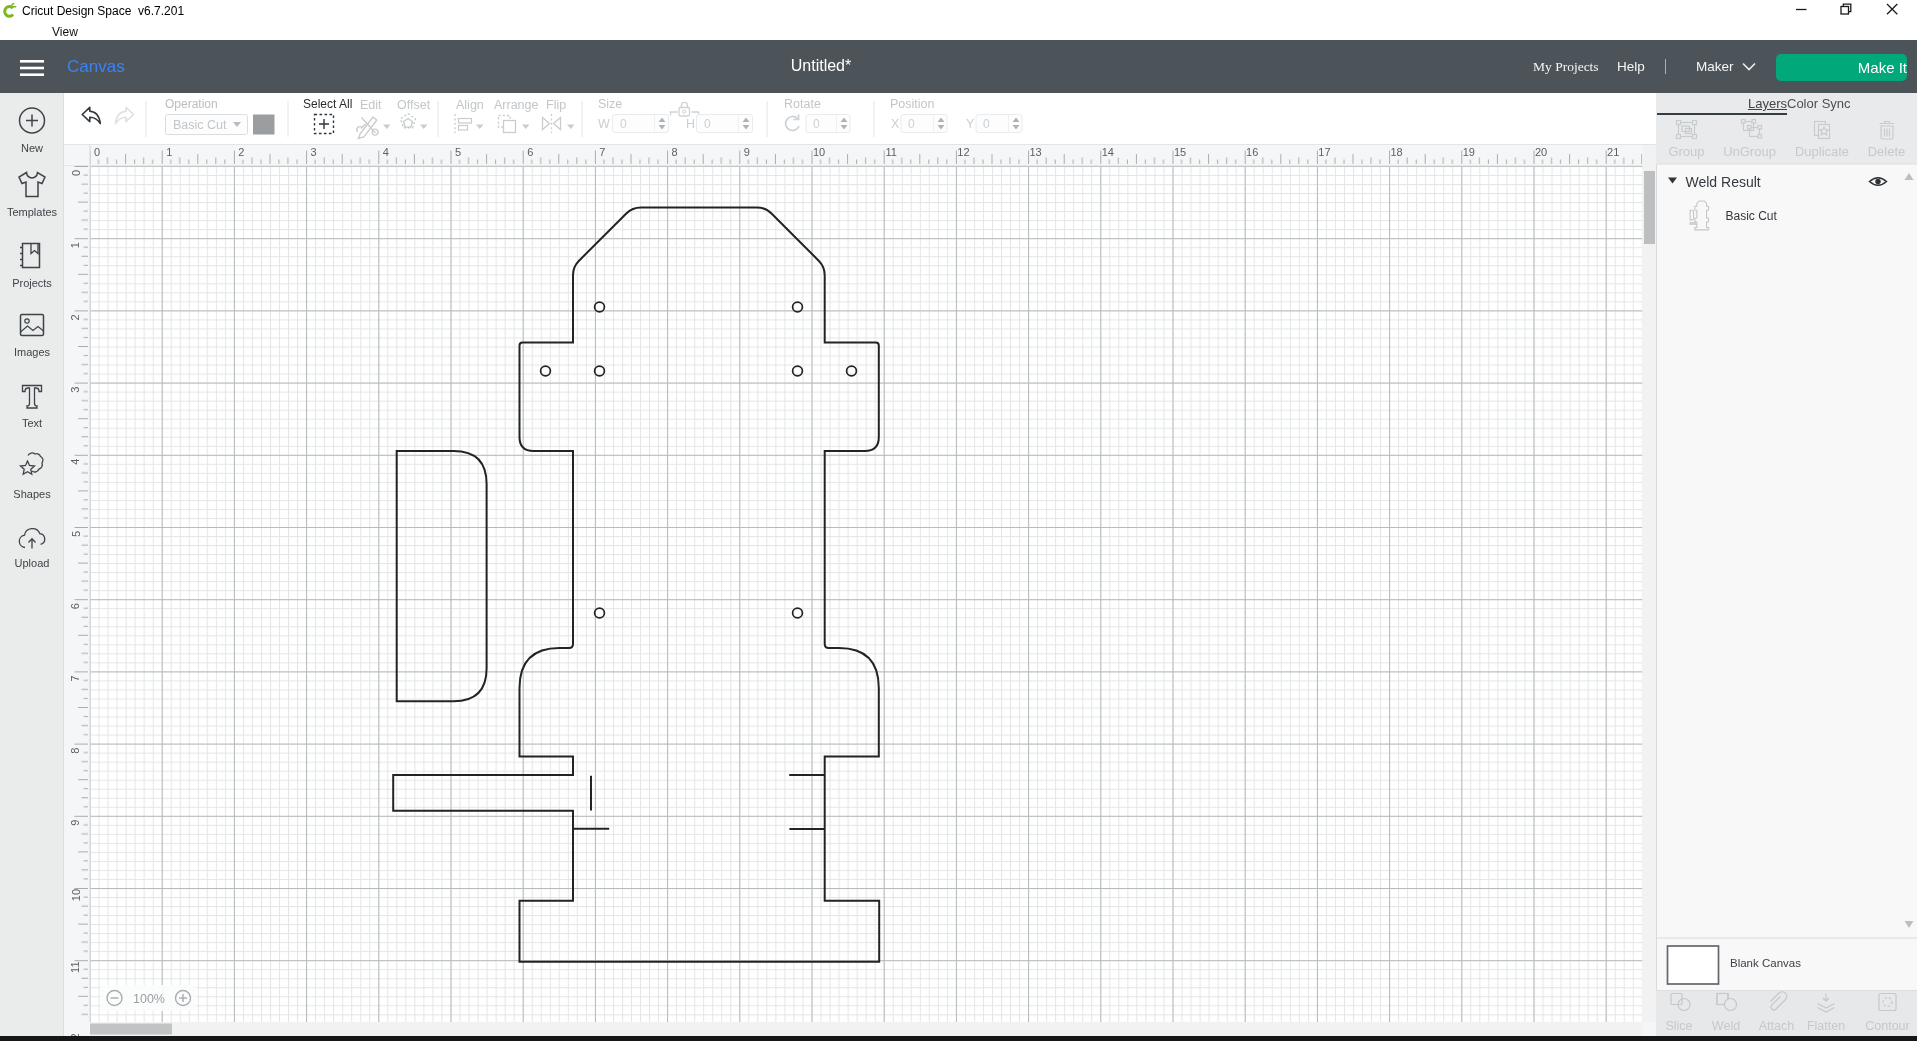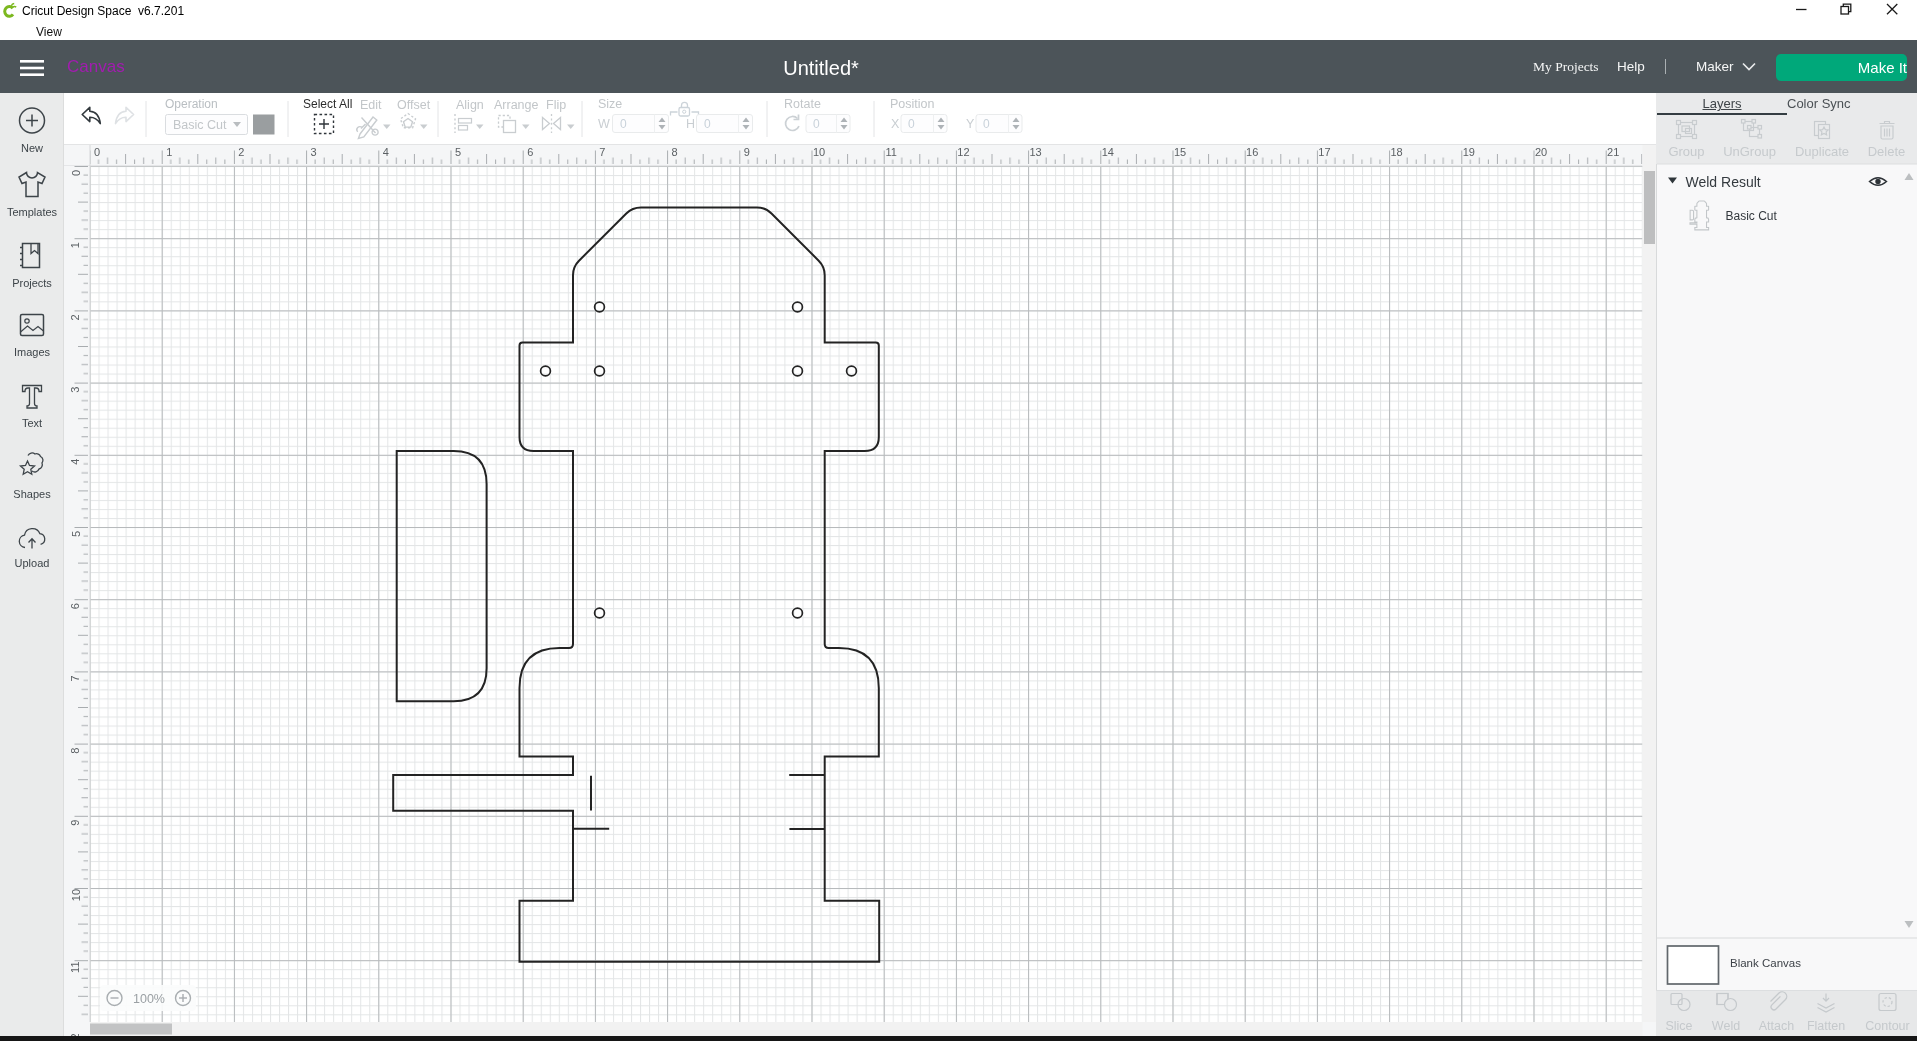--- a/index.html
+++ b/index.html
@@ -24,34 +24,34 @@
 <svg class="abs" style="left:1833px;top:0" width="30" height="20">
     <rect x="8" y="6.5" width="7.5" height="7.5" fill="none" stroke="#1a1a1a" stroke-width="1.3"></rect>
     <path d="M10.3 6.5 V4.2 H17.8 V11.7 H15.5" fill="none" stroke="#1a1a1a" stroke-width="1.3"></path>
   </svg>
 
 <svg class="abs" style="left:1877px;top:0" width="30" height="20">
     <path d="M10 4 L20.3 14.3 M20.3 4 L10 14.3" stroke="#1a1a1a" stroke-width="1.3"></path>
   </svg>
 
 <div class="abs" style="left:5px;top:25px;font-size:12px;color:#111;margin-top:16px;">File</div>
-<div class="abs" style="left:36px;top:25px;font-size:12px;color:#111;">View</div>
+<div class="abs" style="left:52px;top:25px;font-size:12px;color:#111;">View</div>
 <div class="abs" style="left:73px;top:43px;font-size:12px;color:#a16207;font-style:italic;">Help</div>
 
 <div class="abs" style="left:0;top:40px;width:1917px;height:53px;background:#4c5459;"></div>
 
 <svg class="abs" style="left:20px;top:59px" width="25" height="18">
 <rect x="0" y="1" width="24" height="2.6" fill="#fff"></rect>
     <rect x="0" y="7.7" width="24" height="2.6" fill="#fff"></rect>
     <rect x="0" y="14.4" width="24" height="2.6" fill="#fff"></rect>
 </svg>
 
-<div class="abs" style="left:67px;top:57px;font-size:17px;color:#a21caf;">Canvas</div>
-
-<div class="abs" style="left:721px;top:57px;width:200px;text-align:center;font-size:20px;color:#fff;">Untitled*</div>
+<div class="abs" style="left:67px;top:57px;font-size:17px;color:#3b82f6;">Canvas</div>
+
+<div class="abs" style="left:721px;top:57px;width:200px;text-align:center;font-size:16px;color:#fff;">Untitled*</div>
 
 <div class="abs" style="left:1533px;top:59px;font-size:13.5px;color:#f5f6f6;font-family:Liberation Serif, serif;">My Projects</div>
 
 <div class="abs" style="left:1617px;top:59px;font-size:13.5px;color:#f5f6f6;">Help</div>
 
 <div class="abs" style="left:1665px;top:59px;width:1px;height:15px;background:#aab0b3;"></div>
 
 <div class="abs" style="left:1696px;top:59px;font-size:13.5px;color:#f5f6f6;">Maker</div>
 <svg class="abs" style="left:1741px;top:62px" width="17" height="10">
     <path d="M2 1.5 L8 7.5 L14 1.5" fill="none" stroke="#e8eaeb" stroke-width="1.7"></path>
@@ -328,21 +328,21 @@
 <rect x="90" y="1023.5" width="82" height="11" fill="#c2c3c4"></rect>
 
 <rect x="1642.5" y="145" width="14" height="877" fill="#f2f2f2"></rect>
 <rect x="1644" y="171" width="11" height="73" fill="#bdbebf"></rect>
 </svg>
 
 <div class="abs" style="left:1656px;top:93px;width:261px;height:948px;background:#f8f8f9;border-left:1px solid #d8dadb;"></div>
 
 <div class="abs" style="left:1656px;top:93px;width:261px;height:71px;background:#e9eaeb;"></div>
 
-<div class="abs" style="left:1657px;top:96px;width:130px;text-align:center;font-size:13px;color:#3f4549;text-decoration:underline;">Layers</div>
+<div class="abs" style="left:1657px;top:96px;width:130px;text-align:right;font-size:13px;color:#3f4549;text-decoration:underline;">Layers</div>
 
 <div class="abs" style="left:1787px;top:96px;width:130px;text-align:left;font-size:13px;color:#4a5054;">Color Sync</div>
 
 <div class="abs" style="left:1657px;top:112.5px;width:130px;height:2px;background:#343d42;"></div>
 <svg class="abs" style="left:1656px;top:93px" width="261" height="948" viewBox="1656 93 261 948">
 <g font-family="Liberation Sans, sans-serif">
 
 <g stroke="#c8cccf" fill="none" stroke-width="1.2">
 <rect x="1678.5" y="122.5" width="16" height="14"></rect>
 <rect x="1676.5" y="120.5" width="4" height="4" fill="#e9eaeb"></rect>

